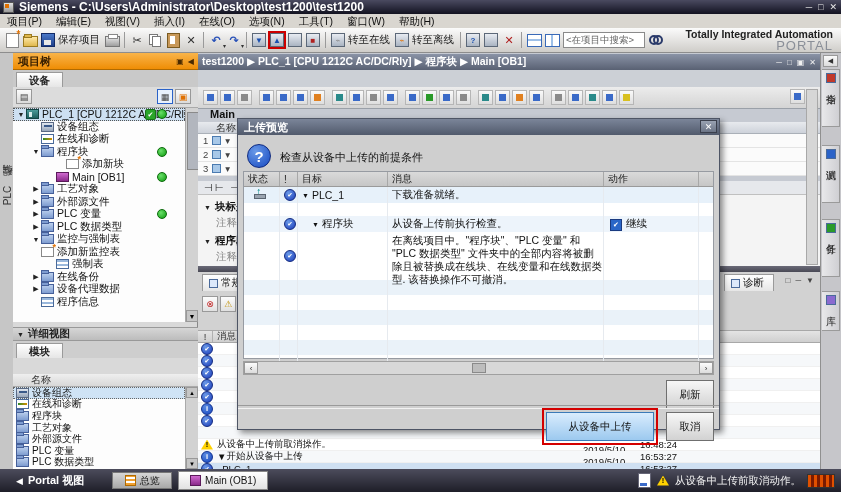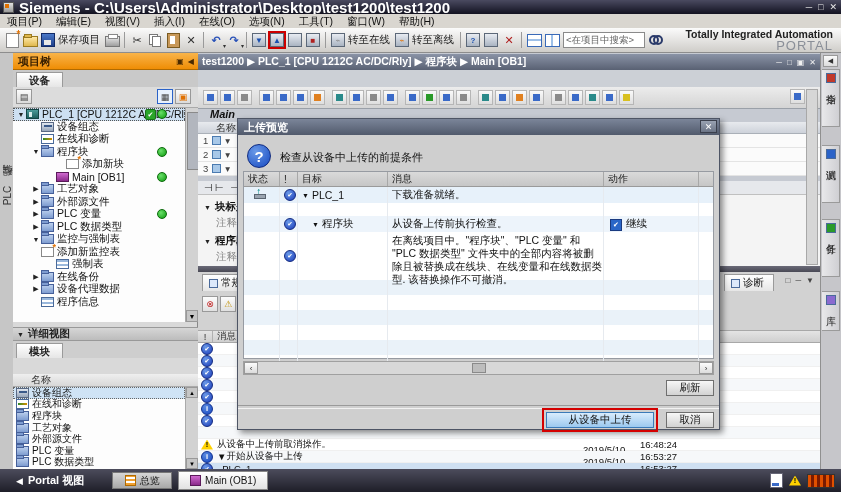--- a/index.html
+++ b/index.html
@@ -6,21 +6,21 @@
   #root{position:relative;width:841px;height:492px;overflow:hidden;
         font-family:"Liberation Sans","DejaVu Sans",sans-serif;font-size:11px;
         background:#b8bcc4;cursor:default;-webkit-user-select:none;user-select:none;}
   .abs{position:absolute;}
   
   #titlebar{left:0;top:0;width:841px;height:14px;background:linear-gradient(#4a4a60,#121220);
             color:#fff;display:flex;align-items:center;}
   #appicon{width:9px;height:9px;margin:0 5px 0 3px;background:linear-gradient(#e0e0e0,#9a9a9a);
            border:1px solid #555;position:relative;}
   #appicon:after{content:"";position:absolute;left:1px;top:1px;width:4px;height:4px;background:#e07000;}
-  #wintitle{font-size:15px;font-weight:bold;letter-spacing:0;}
+  #wintitle{font-size:12px;font-weight:bold;letter-spacing:0;}
   #winctrls{margin-left:auto;margin-right:4px;display:flex;gap:6px;font-size:9px;color:#e8e8e8;}
   
   #menubar{left:0;top:14px;width:841px;height:14px;background:#d9d6d0;border-bottom:1px solid #b5b2ac;
            display:flex;align-items:center;color:#111;}
   .menu-item{padding:16px 7px;font-size:10.5px;line-height:14px;}
   
   #toolbar{left:0;top:28px;width:841px;height:25px;background:linear-gradient(#fbfbfb,#cfcdc9);
            border-bottom:1px solid #8d8d8d;display:flex;align-items:center;padding-left:3px;box-sizing:border-box;}
   .tbi{width:16px;height:16px;margin:0 1px;position:relative;flex:none;display:flex;align-items:center;justify-content:center;font-size:11px;color:#333;}
   .tsep{width:1px;height:16px;background:#9a9a9a;margin:0 3px;flex:none;}
@@ -108,21 +108,21 @@
   #breadcrumb{left:0;top:1px;width:622px;height:16px;background:linear-gradient(#8a93a6,#58607200);
               background:linear-gradient(#8a93a6,#596173);color:#fff;font-size:10.5px;display:flex;align-items:center;padding:0 4px;box-sizing:border-box;font-weight:bold;}
   #bc-ctrls{margin-left:auto;display:flex;gap:5px;font-size:8px;color:#f0f0f0;}
   #tabstrip{left:0;top:17px;width:622px;height:17px;background:#ccd0d6;border-bottom:1px solid #a8aab0;}
   #edtoolbar{left:0;top:34px;width:622px;height:22px;background:linear-gradient(#ececec,#d4d4d4);border-bottom:1px solid #9aa0a8;display:flex;align-items:center;padding-left:4px;box-sizing:border-box;}
   .eti{width:15px;height:15px;margin:0 1px;border:1px solid #b6b6b6;background:linear-gradient(#fafafa,#dedede);position:relative;flex:none;box-sizing:border-box;}
   .eti:after{content:"";position:absolute;left:3px;top:3px;width:7px;height:7px;}
   .eti.b:after{background:#3a6ac8;} .eti.t:after{background:#2a8a8a;} .eti.o:after{background:#e08020;}
   .eti.g:after{background:#8a8a8a;} .eti.gr:after{background:#2a9a2a;} .eti.y:after{background:#d8c020;}
   .eti-end{position:absolute;right:14px;top:2px;}
-  #main-label{left:12px;top:55px;font-weight:bold;font-size:11px;color:#111;font-style:italic;}
+  #main-label{left:12px;top:55px;font-weight:bold;font-size:11px;color:#111;}
   #gridhdr{left:0;top:69px;width:622px;height:12px;background:linear-gradient(#e8eaee,#cdd2da);border-bottom:1px solid #aab0b8;font-size:10px;color:#333;display:flex;align-items:center;padding-left:18px;box-sizing:border-box;}
   #gridrows{left:0;top:81px;width:622px;}
   .grow{height:13px;background:#fbfbfb;border-bottom:1px solid #e4e4e4;display:flex;align-items:center;font-size:9.5px;color:#444;padding-left:5px;gap:4px;}
   .gsym{width:9px;height:9px;background:#a8c8e8;border:1px solid #4a7ab0;box-sizing:border-box;}
   #ladbar{left:0;top:128px;width:622px;height:14px;background:#e6e8ec;border-bottom:1px solid #c0c0c0;font-size:10px;color:#222;display:flex;align-items:center;padding-left:6px;box-sizing:border-box;letter-spacing:2px;}
   .edlabel{position:absolute;font-size:10.5px;color:#111;display:flex;align-items:center;gap:4px;}
   .edlabel .exp{width:auto;}
   .cmt{color:#888;}
   #edcanvas{left:0;top:142px;width:622px;height:71px;background:#f4f4f4;}
   #edscroll{left:608px;top:36px;width:12px;height:176px;background:#d6d6d6;border:1px solid #a8a8a8;box-sizing:border-box;}
@@ -175,21 +175,21 @@
   .drow>div{padding-left:4px;box-sizing:border-box;display:flex;align-items:flex-start;border-right:1px solid #e6eaef;}
   .drow .dc6{border-right:none;}
   .r-blue{background:#e7f1fa;} .r-blue2{background:#edf4fb;}
   .up-dev{display:inline-block;width:12px;height:11px;position:relative;margin:1px 0 0 6px;}
   .up-dev:before{content:"↑";position:absolute;left:2px;top:-3px;color:#0b8a8a;font-weight:bold;font-size:11px;}
   .up-dev:after{content:"";position:absolute;left:0;bottom:0;width:10px;height:3px;background:#9aa4b0;border:1px solid #5a6470;}
   .cbx{display:inline-block;width:10px;height:10px;background:#2a66c8;border:1px solid #1a3a80;color:#fff;font-size:7px;line-height:10px;text-align:center;margin:2px 4px 0 2px;}
   #dlg-hscroll{position:absolute;left:5px;top:242px;width:471px;height:14px;background:#d8d8d8;border:1px solid #a0a0a0;box-sizing:border-box;}
   .hs-btn{position:absolute;top:0px;width:14px;height:12px;background:linear-gradient(#fcfcfc,#dcdcdc);border:1px solid #999;font-size:8px;display:flex;align-items:center;justify-content:center;box-sizing:border-box;color:#333;}
   #hs-thumb{position:absolute;left:228px;top:1px;width:14px;height:10px;background:#bdbdbd;border:1px solid #8a8a8a;box-sizing:border-box;}
-  .btn{position:absolute;height:16px;background:linear-gradient(#f7f7f7,#d2d2d2);border:1px solid #6f6f6f;font-size:10.5px;color:#111;
+  .btn{position:absolute;height:29px;background:linear-gradient(#f7f7f7,#d2d2d2);border:1px solid #6f6f6f;font-size:10.5px;color:#111;
        display:flex;align-items:center;justify-content:center;box-sizing:border-box;font-family:inherit;}
   #btn-refresh{left:428px;top:261px;width:48px;}
   #dlg-sep{position:absolute;left:0px;top:286px;width:100%;height:2px;border-top:1px solid #9a9a9a;border-bottom:1px solid #f2f2f2;}
   #btn-upload{left:308px;top:293px;width:108px;background:linear-gradient(#d9ecfd,#9cc9ef);border:1px solid #3a7ab8;outline:2px solid #d40000;outline-offset:2px;}
   #btn-cancel{left:428px;top:293px;width:48px;}
   
   #taskbar{left:0;top:469px;width:841px;height:23px;background:linear-gradient(#4c4c5c,#1e1e28);display:flex;align-items:center;color:#fff;}
   #tb-portal{margin-left:16px;font-size:11px;font-weight:bold;display:flex;gap:5px;align-items:center;}
   #tb-portal .ar{font-size:9px;}
   #tb-overview{margin-left:28px;width:60px;height:17px;background:linear-gradient(#d6d6d6,#a8a8a8);border:1px solid #777;color:#111;
@@ -772,17 +772,18 @@
       <span class="oic"></span>
       <span>总览</span>
     </span>
     <span id="tb-main">
       <span class="mic"></span>
       <span>Main (OB1)</span>
     </span>
     <span id="tb-status">
       <span id="tb-doc"></span>
       <span class="wtri"></span>
+      <span id="tb-msg">从设备中上传前取消动作。</span>
       <span id="tb-stripes"></span>
     </span>
   </div>
 
 </div>
 
 </body></html>

